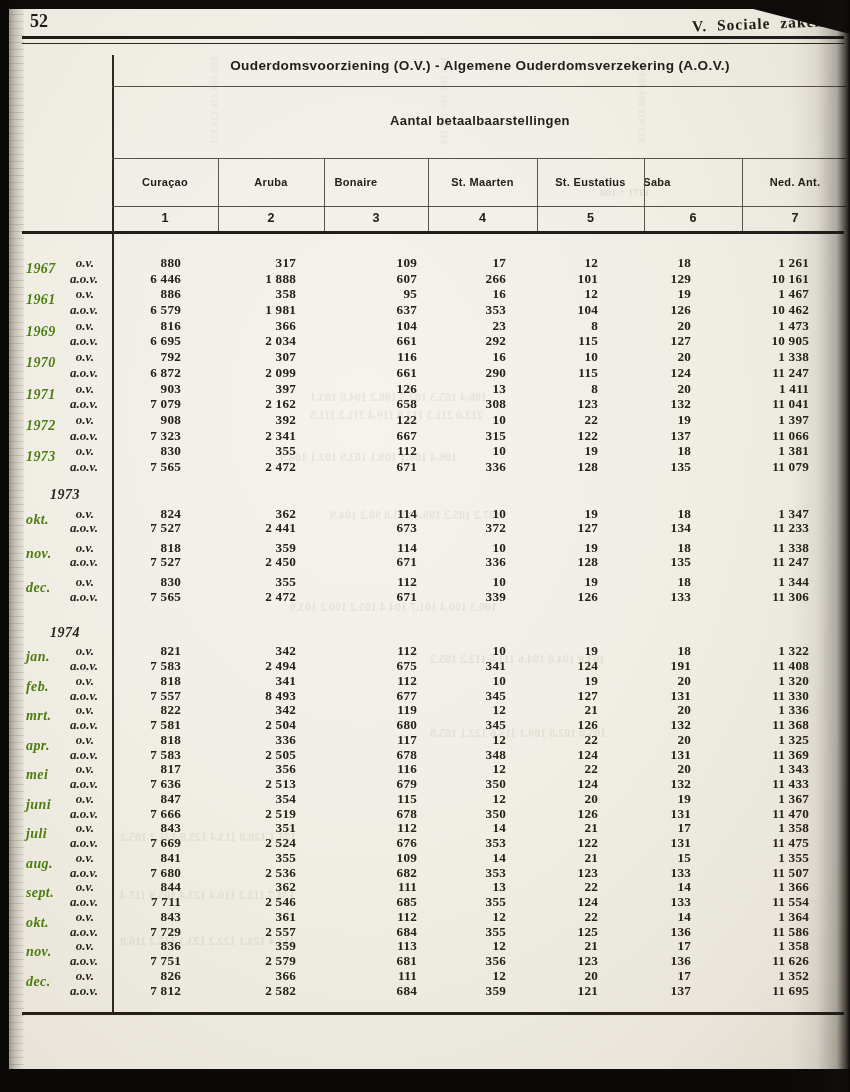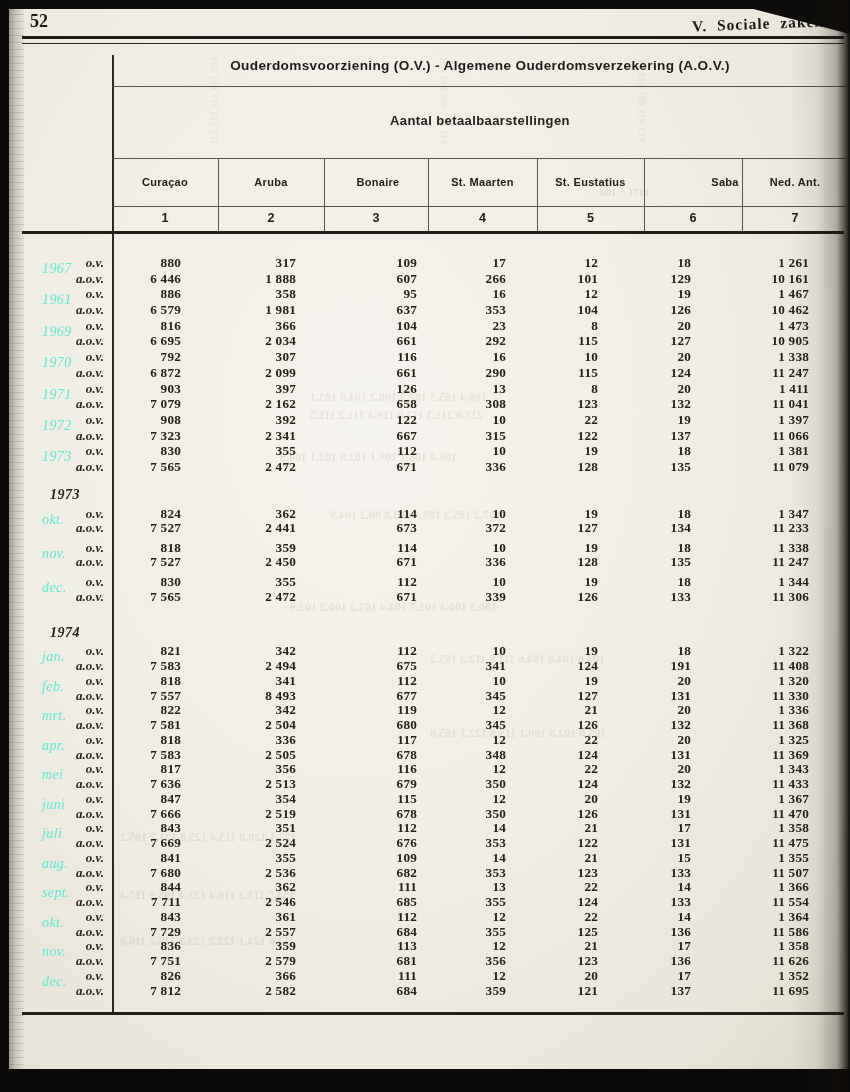--- a/index.html
+++ b/index.html
@@ -53,28 +53,28 @@
   .hcell{top:176px;font-size:11px;letter-spacing:.3px;}
   .numcell{top:211px;font-size:12.6px;}
   
   .rows{position:absolute;left:24px;top:240px;width:824px;color:#262219;}
   .sec-yearly{padding-top:15px;}
   .dl{display:flex;align-items:baseline;}
   .sec-yearly .dl{height:15.7px;}
   .sec-m73 .dl,.sec-m74 .dl{height:14.75px;}
   .sec-m73 .pair{margin-bottom:4.6px;}
   .pair{position:relative;}
-  .pair-label{position:absolute;left:18px;top:6px;font-style:italic;font-weight:400;
-    font-size:14px;color:#5eead4;letter-spacing:.4px;}
+  .pair-label{position:absolute;left:2px;top:6px;font-style:italic;font-weight:700;
+    font-size:14px;color:#4d7c0f;letter-spacing:.4px;}
   .sec-head{font-style:italic;font-weight:700;font-size:14px;padding-left:26px;
     letter-spacing:.5px;color:#27231d;}
   .sec-m73 .sec-head{margin-top:12px;margin-bottom:3px;}
   .sec-m74 .sec-head{margin-top:22px;margin-bottom:2px;}
   .ycell{width:46px;flex:none;}
-  .scell{width:42px;flex:none;text-align:right;padding-right:8px;box-sizing:border-box;
+  .scell{width:42px;flex:none;text-align:right;padding-right:18px;box-sizing:border-box;
     font-style:italic;font-size:13px;font-weight:600;color:#2a251f;}
   .ncell{flex:none;text-align:right;box-sizing:border-box;font-size:13.2px;font-weight:700;
     white-space:pre;letter-spacing:.2px;}
   .n0{width:106px;padding-right:37px;}
   .n1{width:106px;padding-right:28px;}
   .n2{width:104px;padding-right:11px;}
   .n3{width:109px;padding-right:31px;}
   .n4{width:107px;padding-right:46px;}
   .n5{width:98px; padding-right:51px;}
   .n6{width:106px;padding-right:39px;}
@@ -101,24 +101,24 @@
 <div class="head-rule"></div>
 
 <div class="v-main"></div>
 <div class="t-title">Ouderdomsvoorziening (O.V.) - Algemene Ouderdomsverzekering (A.O.V.)</div>
 <div class="hr1"></div>
 <div class="t-sub">Aantal betaalbaarstellingen</div>
 <div class="hr2"></div>
 <div id="col-headers">
     <div class="hcell" style="left: 112px; width: 106px;">Curaçao</div>
     <div class="hcell" style="left: 218px; width: 106px;">Aruba</div>
-    <div class="hcell" style="left: 326px; width: 104px;">Bonaire</div>
+    <div class="hcell" style="left: 304px; width: 104px;">Bonaire</div>
     <div class="hcell" style="left: 428px; width: 109px;">St. Maarten</div>
     <div class="hcell" style="left: 537px; width: 107px;">St. Eustatius</div>
-    <div class="hcell" style="left: 676px; width: 98px;">Saba</div>
+    <div class="hcell" style="left: 608px; width: 98px;">Saba</div>
     <div class="hcell" style="left: 742px; width: 106px;">Ned. Ant.</div>
   </div>
 <div class="hr3"></div>
 <div id="col-numbers">
     <div class="numcell" style="left: 112px; width: 106px;">1</div>
     <div class="numcell" style="left: 218px; width: 106px;">2</div>
     <div class="numcell" style="left: 324px; width: 104px;">3</div>
     <div class="numcell" style="left: 428px; width: 109px;">4</div>
     <div class="numcell" style="left: 537px; width: 107px;">5</div>
     <div class="numcell" style="left: 644px; width: 98px;">6</div>

